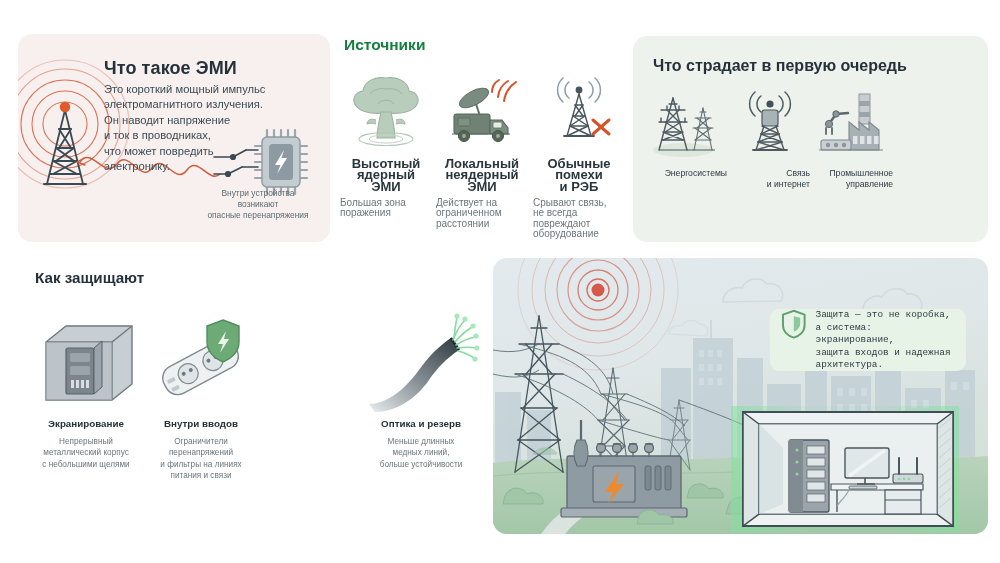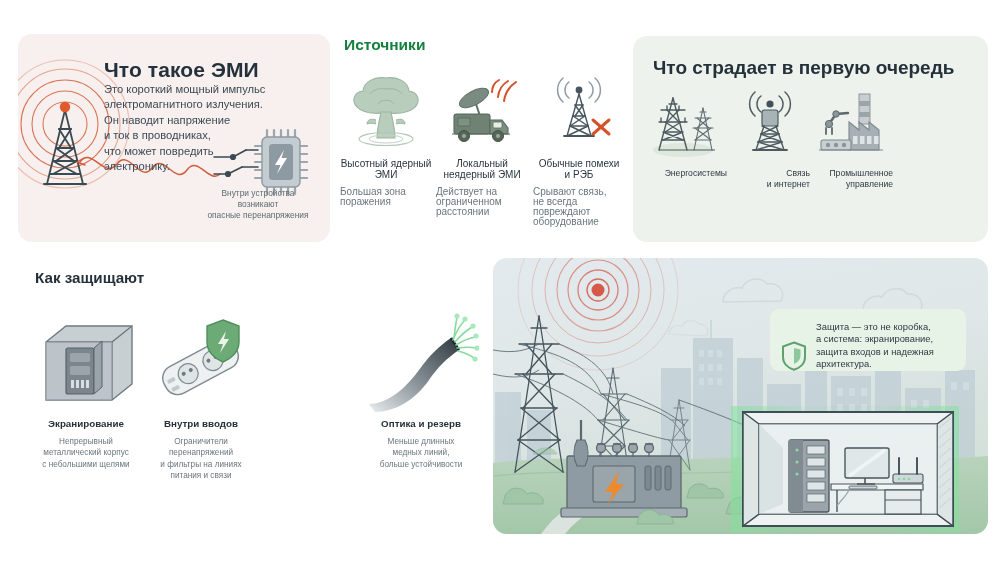--- a/index.html
+++ b/index.html
@@ -10,21 +10,21 @@
     overflow: hidden;
   }
   #root { position: relative; width: 1000px; height: 563px; }
 
   .panel { position: absolute; border-radius: 14px; }
 
   
   #panel-emp { left: 18px; top: 34px; width: 312px; height: 208px; background: #f7f0ee; }
   #emp-title {
     position: absolute; left: 86px; top: 24px;
-    font-size: 21px; font-weight: 700; color: #25313a; letter-spacing: .1px;
+    font-size: 18px; font-weight: 700; color: #25313a; letter-spacing: .1px;
   }
   #emp-body {
     position: absolute; left: 86px; top: 48px; width: 212px;
     font-size: 11.2px; line-height: 15.4px; color: #3c4a54; white-space: pre-line;
   }
   #emp-caption {
     position: absolute; left: 176px; top: 154px; width: 128px;
     text-align: center; font-size: 8.4px; line-height: 11.2px; color: #5d6b72;
     white-space: pre-line;
   }
@@ -32,33 +32,33 @@
 
   
   #sect-sources { position: absolute; left: 340px; top: 36px; width: 286px; height: 206px; }
   #sources-title { position: absolute; left: 4px; top: 0; font-size: 15.5px; font-weight: 700; color: #15803d; }
   .src-col { position: absolute; top: 32px; width: 92px; }
   #src-col-0 { left: 0px; }
   #src-col-1 { left: 96px; }
   #src-col-2 { left: 193px; }
   .src-art { height: 84px; position: relative; }
   .src-label {
-    margin-top: 6px; text-align: center; font-size: 10px; font-weight: 400;
+    margin-top: 6px; text-align: center; font-size: 13px; font-weight: 700;
     line-height: 11.4px; color: #29353d; white-space: pre-line;
   }
   .src-desc {
     margin-top: 6px; text-align: left; font-size: 10px; line-height: 10.2px;
     color: #6a767d; white-space: pre-line;
   }
 
   
   #panel-victims { left: 633px; top: 36px; width: 355px; height: 206px; background: #eef2ec; }
   #victims-title {
     position: absolute; left: 20px; top: 21px;
-    font-size: 19px; font-weight: 700; color: #25313a;
+    font-size: 16px; font-weight: 700; color: #25313a;
   }
   .vic-col { position: absolute; top: 52px; width: 80px; }
   #vic-col-0 { left: 14px; }
   #vic-col-1 { left: 97px; }
   #vic-col-2 { left: 180px; }
   #vic-col-3 { left: 263px; }
   .vic-art { height: 72px; position: relative; }
   .vic-label {
     margin-top: 8px; text-align: right; font-size: 8.6px; line-height: 11.2px;
     color: #2c3942; white-space: pre-line;
@@ -85,21 +85,21 @@
   
   #panel-scene {
     left: 493px; top: 258px; width: 495px; height: 276px;
     background: linear-gradient(170deg,#e3eaee 0%,#dfe7e8 38%,#d7e2de 62%,#cfe0d3 100%);
     overflow: hidden;
   }
   #scene-svg { position: absolute; left: 0; top: 0; width: 495px; height: 276px; }
   #scene-callout {
     position: absolute; left: 277px; top: 51px; width: 196px; height: 62px;
     background: #e8f3e8; border-radius: 9px;
-    display: flex; align-items: flex-end; gap: 9px; padding: 0 12px 0 11px;
+    display: flex; align-items: flex-start; gap: 9px; padding: 0 12px 0 11px; font-family: Liberation Mono, monospace;
   }
   #callout-text { font-size: 9.4px; line-height: 12.6px; color: #2d3a42; white-space: pre-line; }
 
   .nosel { user-select: none; }
 </style>
 </head>
 <body>
 
 <div id="root" class="nosel">
 

